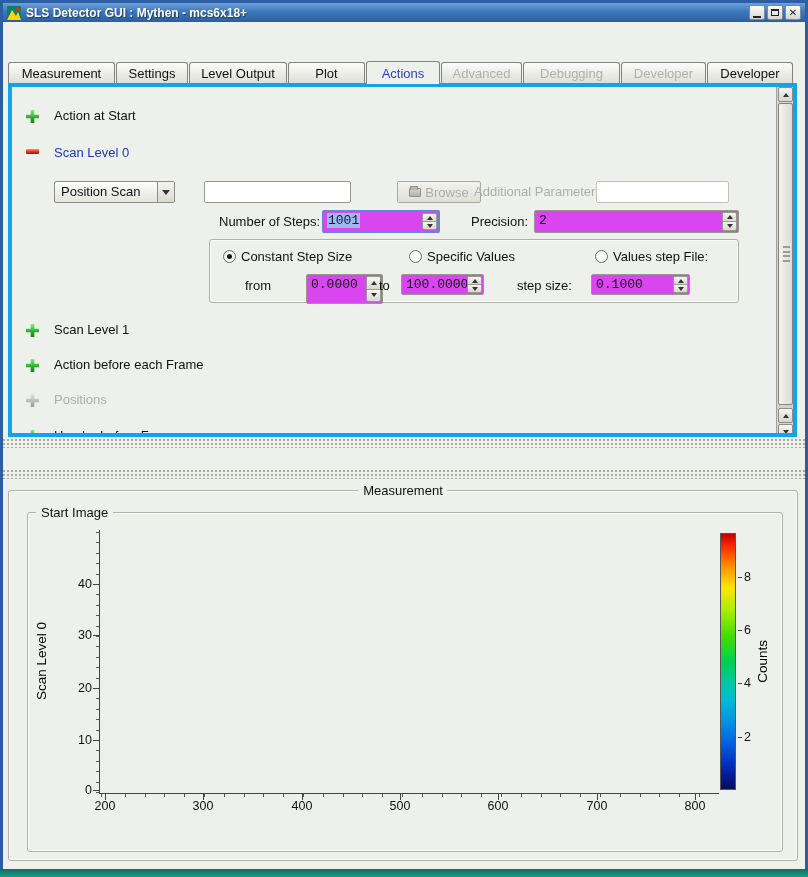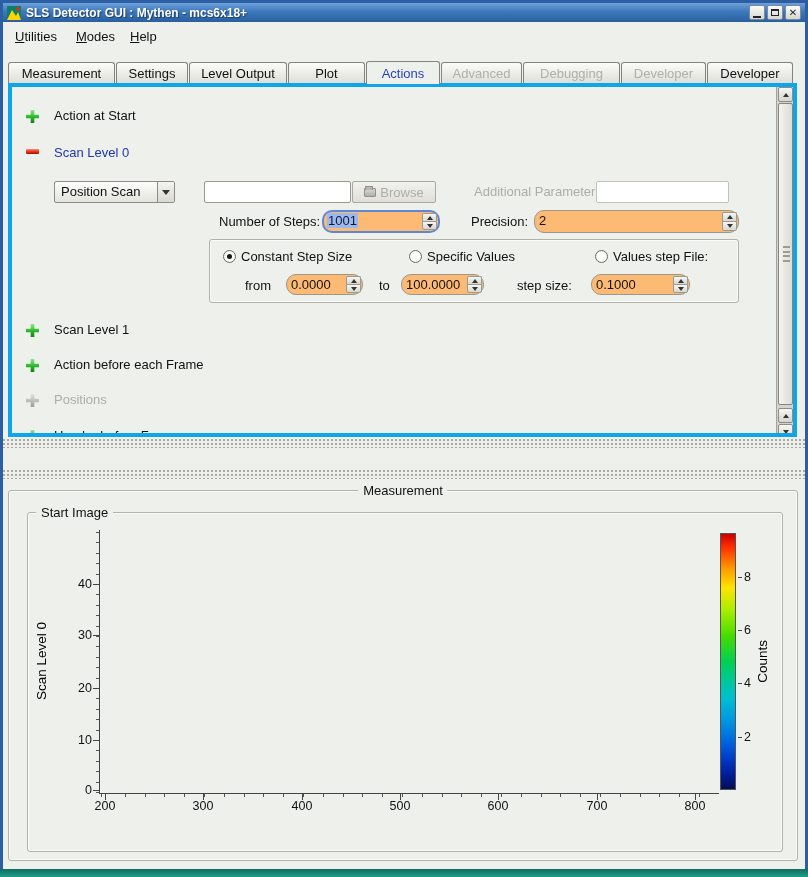--- a/index.html
+++ b/index.html
@@ -54,36 +54,36 @@
   .combo { position:absolute; background:linear-gradient(#fdfdfb,#e4e4dd);
     border:1px solid #8d8d86; border-radius:2px; }
   .combo-text { position:absolute; left:6px; top:2px; }
   .combo-btn { position:absolute; right:0; top:0; bottom:0; width:17px;
     border-left:1px solid #8d8d86; display:flex; align-items:center; justify-content:center;
     background:linear-gradient(#f4f4f0,#d9d9d1); border-radius:0 2px 2px 0; }
   .arr-dn { width:0; height:0; border-left:4px solid transparent; border-right:4px solid transparent; border-top:5px solid #333; }
   .arr-up-s { width:0; height:0; border-left:3px solid transparent; border-right:3px solid transparent; border-bottom:4px solid #333; }
   .arr-dn-s { width:0; height:0; border-left:3px solid transparent; border-right:3px solid transparent; border-top:4px solid #333; }
 
-  .spin { position:absolute; background:#fdba74; border:1px solid #98988f; border-radius:10px; }
+  .spin { position:absolute; background:#d946ef; border:1px solid #98988f; border-radius:2px;font-family:Liberation Mono, monospace; }
   .spin .val { position:absolute; left:4px; top:2px; }
   .spin.focus { border:2px solid #5f87d4; }
   .spin.focus .val { left:3px; top:1px; }
   .sel-val { background:#9db9ec; color:#10173f; padding:0 1px; }
   .spin-btns { position:absolute; right:1px; top:1px; bottom:1px; width:15px;
     display:flex; flex-direction:column; }
   .spin-btns > div { flex:1; display:flex; align-items:center; justify-content:center;
     background:linear-gradient(#f6f6f2,#d8d8d0); border:1px solid #9a9a93; }
   .spin-btns > div:first-child { border-radius:2px 2px 0 0; border-bottom:none; }
   .spin-btns > div:last-child { border-radius:0 0 2px 2px; }
 
   .btn { position:absolute; border:1px solid #a9a9a2; border-radius:2px;
     background:linear-gradient(#f2f2ee,#e0e0d8); display:flex; align-items:center;
     justify-content:center; gap:4px; }
-  .btn.disabled { color:#aeaea8; }
+  .btn.disabled { color:#aeaea8;margin-left:45px; }
   .folder-ico { width:12px; height:9px; background:linear-gradient(#d8d8d0,#b0b0a8);
     border:1px solid #91918a; border-radius:1px; position:relative; }
   .folder-ico::before { content:''; position:absolute; left:0; top:-3px; width:6px; height:3px;
     background:#b8b8b0; border:1px solid #91918a; border-bottom:none; border-radius:1px 1px 0 0; }
 
   .stepbox { position:absolute; border:1px solid #b2b2aa; border-radius:3px;
     box-shadow:inset 0 0 0 1px #fbfbf7; }
   .radio { position:absolute; width:13px; height:13px; border:1px solid #6f6f68; border-radius:50%;
     background:radial-gradient(#ffffff 40%,#e6e6de); }
   .radio.sel::after { content:''; position:absolute; left:3px; top:3px; width:5px; height:5px;
@@ -184,25 +184,20 @@
         </span>
       <span class="win-btn">
           <span class="glyph-max"></span>
         </span>
       <span class="win-btn">
           <span>✕</span>
         </span>
     </span>
   </div>
 
-  <div class="menubar">
-    <span class="menu-item" style="left:9px"><u>U</u>tilities</span>
-    <span class="menu-item" style="left:70px"><u>M</u>odes</span>
-    <span class="menu-item" style="left:124px"><u>H</u>elp</span>
-  </div>
 
   <div class="tabbar">
     <div class="tab" style="width:107px">
         <span>Measurement</span>
       </div>
     <div class="tab" style="width:72px">
         <span>Settings</span>
       </div>
     <div class="tab" style="width:98px">
         <span>Level Output</span>
@@ -276,21 +271,21 @@
 
     <div class="stepbox" style="left:197px;top:152px;width:530px;height:64px">
       <span class="radio sel" style="left:13px;top:10px"></span>
       <span class="lbl" style="left:31px;top:9px">Constant Step Size</span>
       <span class="radio" style="left:199px;top:10px"></span>
       <span class="lbl" style="left:217px;top:9px">Specific Values</span>
       <span class="radio" style="left:385px;top:10px"></span>
       <span class="lbl" style="left:403px;top:9px">Values step File:</span>
 
       <span class="lbl" style="left:35px;top:38px">from</span>
-      <div class="spin" style="left:76px;top:34px;width:77px;height:21px">
+      <div class="spin" style="left:96px;top:34px;width:77px;height:30px">
         <span class="val">0.0000</span>
         <span class="spin-btns">
             <div>
               <span class="arr-up-s"></span>
             </div>
             <div>
               <span class="arr-dn-s"></span>
             </div>
           </span>
       </div>

